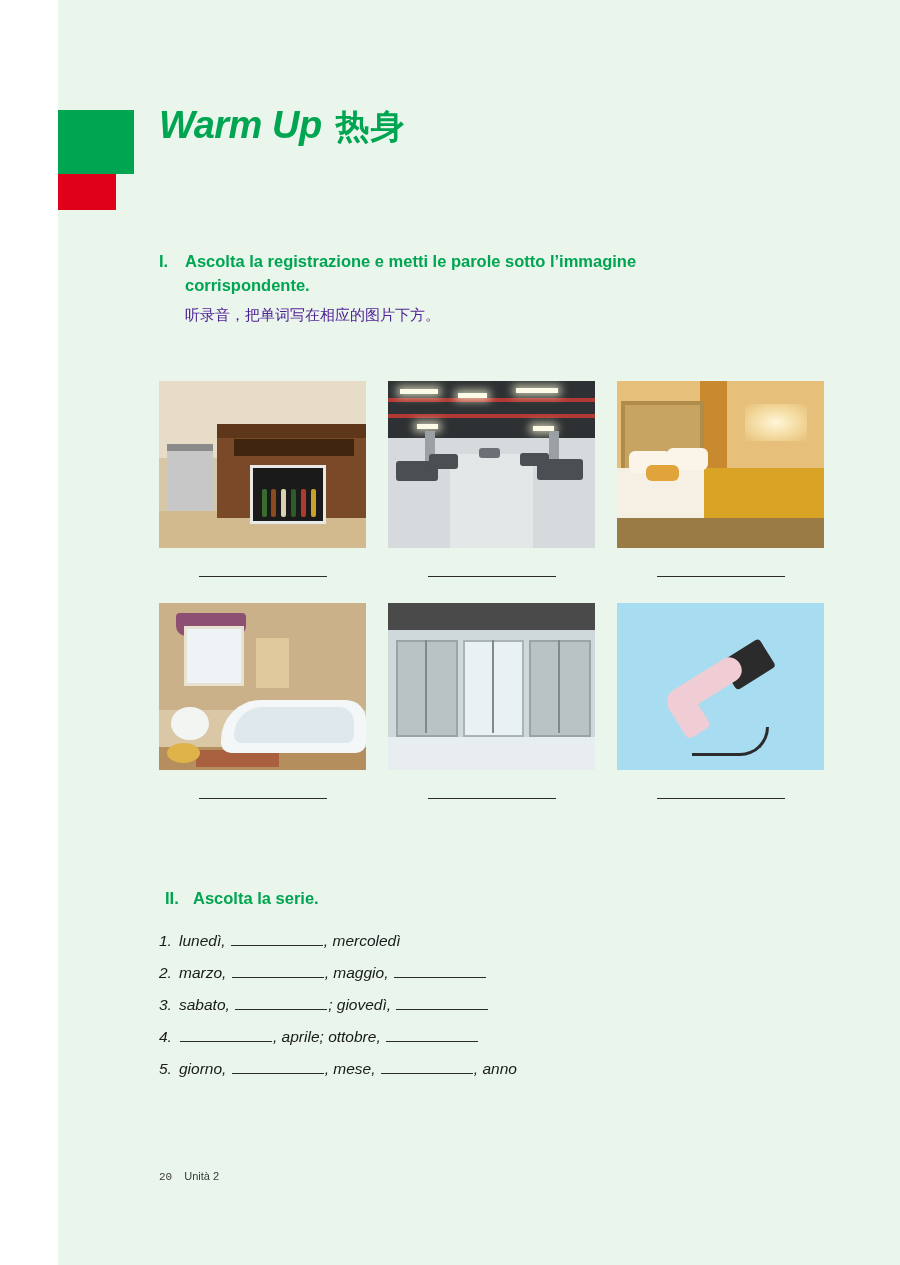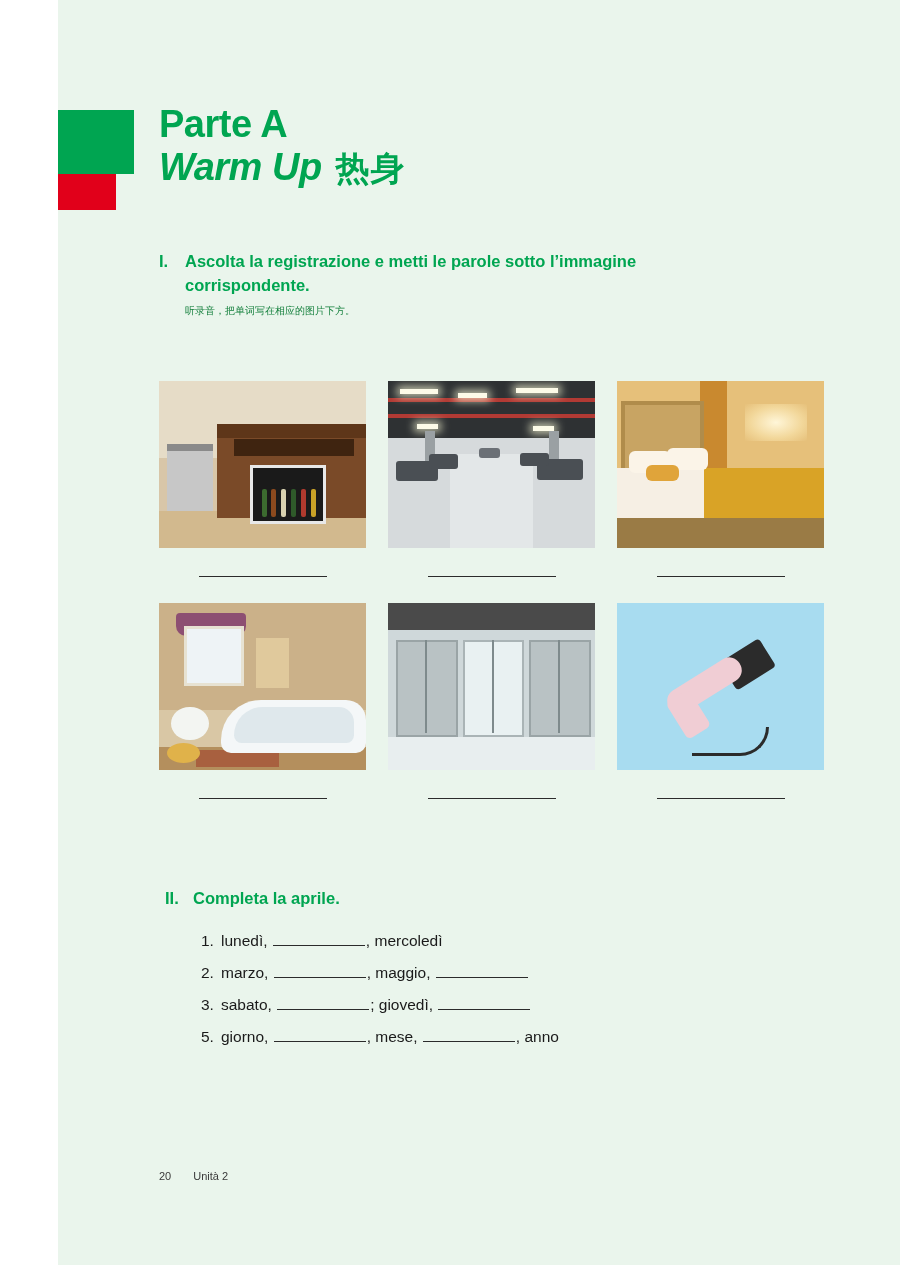--- a/index.html
+++ b/index.html
@@ -104,22 +104,22 @@
     line-height: 1.45;
   }
   .ex-title {
     color: #00a551;
     font-weight: bold;
     font-size: 16.5px;
     line-height: 1.45;
     max-width: 560px;
   }
   .ex-title-cn {
-    color: #15803d;
-    font-size: 10px;
+    color: #4c1d95;
+    font-size: 15px;
     line-height: 1.6;
     margin-top: 5px;
     margin-left: 26px;
   }
   
   .grid {
     position: absolute;
     left: 101px;
     top: 381px;
     width: 667px;
@@ -217,21 +217,21 @@
   }
   .ex2 .row {
     display: flex;
     align-items: flex-start;
     margin-left: 6px;
   }
   .ex2 .ex-num { width: 28px; flex: 0 0 28px; }
   .ex2 .ex-title-cn { margin-left: 34px; }
   .series {
     margin-top: 14px;
-    margin-left: 42px;
+    font-style: italic;
   }
   .series-item {
     font-size: 15.5px;
     color: #1a1a1a;
     line-height: 2.07;
     white-space: nowrap;
   }
   .series-item .idx { display: inline-block; width: 20px; }
   .blank {
     display: inline-block;
@@ -241,35 +241,34 @@
     margin: 0 1px;
   }
   
   .footer {
     position: absolute;
     left: 101px;
     top: 1170px;
     font-size: 11px;
     color: #3a3a3a;
   }
-  .footer .pg { margin-right: 22px; }
+  .footer .pg { margin-right: 12px; font-family: Liberation Mono, monospace; }
 </style>
 </head>
 <body>
 
 <div class="page">
 
   <div class="flag">
     <div class="green"></div>
     <div class="red"></div>
     <div class="white"></div>
   </div>
 
   <div class="header">
-    <div class="parte">Parte A</div>
     <div class="warm">
       <span>Warm Up</span><span class="cn">热身</span>
     </div>
   </div>
 
   <div class="ex1">
     <div class="row">
       <div class="ex-num">I.</div>
       <div class="ex-title">Ascolta la registrazione e metti le parole sotto l’immagine corrispondente.</div>
     </div>
@@ -395,34 +394,37 @@
         </div>
         <div class="answer-line"></div>
       </div>
 
     </div>
   </div>
 
   <div class="ex2">
     <div class="row">
       <div class="ex-num">II.</div>
-      <div class="ex-title">Completa la aprile.</div>
+      <div class="ex-title">Ascolta la serie.</div>
     </div>
 
     <div class="series">
       <div class="series-item">
         <span class="idx">1.</span>lunedì, <span class="blank"></span>, mercoledì
       </div>
       <div class="series-item">
         <span class="idx">2.</span>marzo, <span class="blank"></span>, maggio, <span class="blank"></span>
       </div>
       <div class="series-item">
         <span class="idx">3.</span>sabato, <span class="blank"></span>; giovedì, <span class="blank"></span>
       </div>
       <div class="series-item">
+        <span class="idx">4.</span><span class="blank"></span>, aprile; ottobre, <span class="blank"></span>
+      </div>
+      <div class="series-item">
         <span class="idx">5.</span>giorno, <span class="blank"></span>, mese, <span class="blank"></span>, anno
       </div>
     </div>
   </div>
 
   <div class="footer">
     <span class="pg">20</span><span>Unità 2</span>
   </div>
 
 </div>

